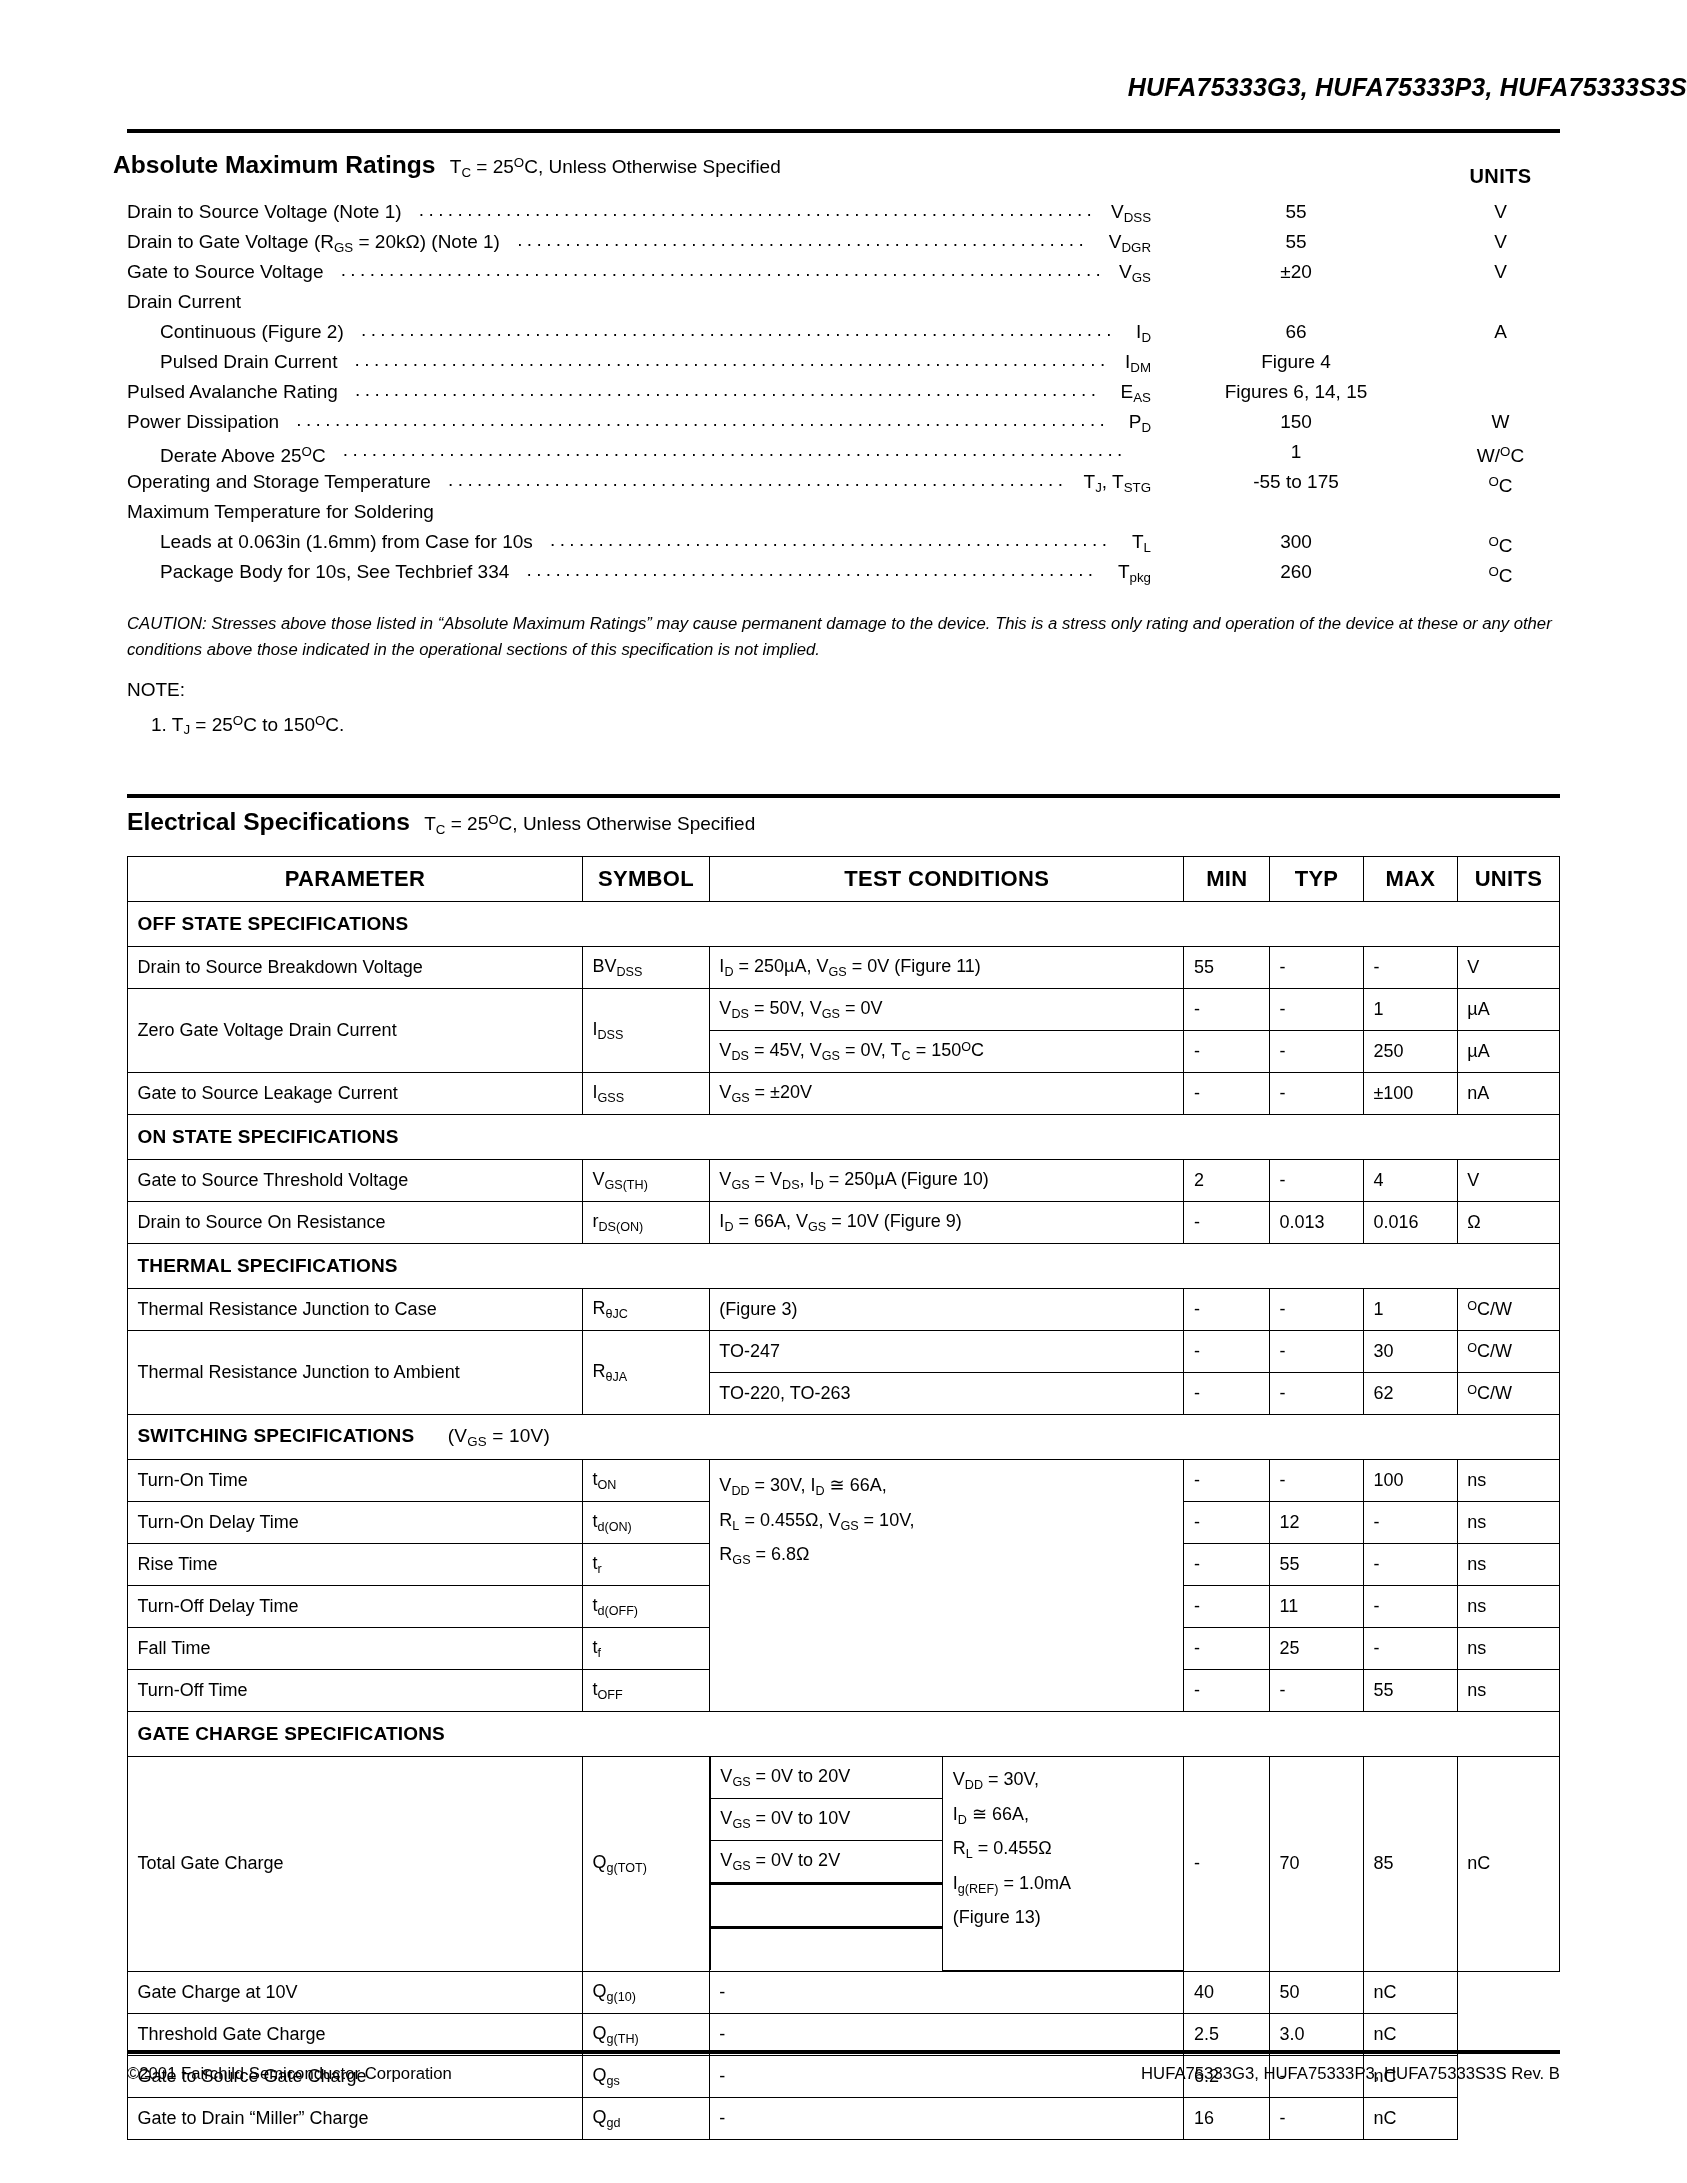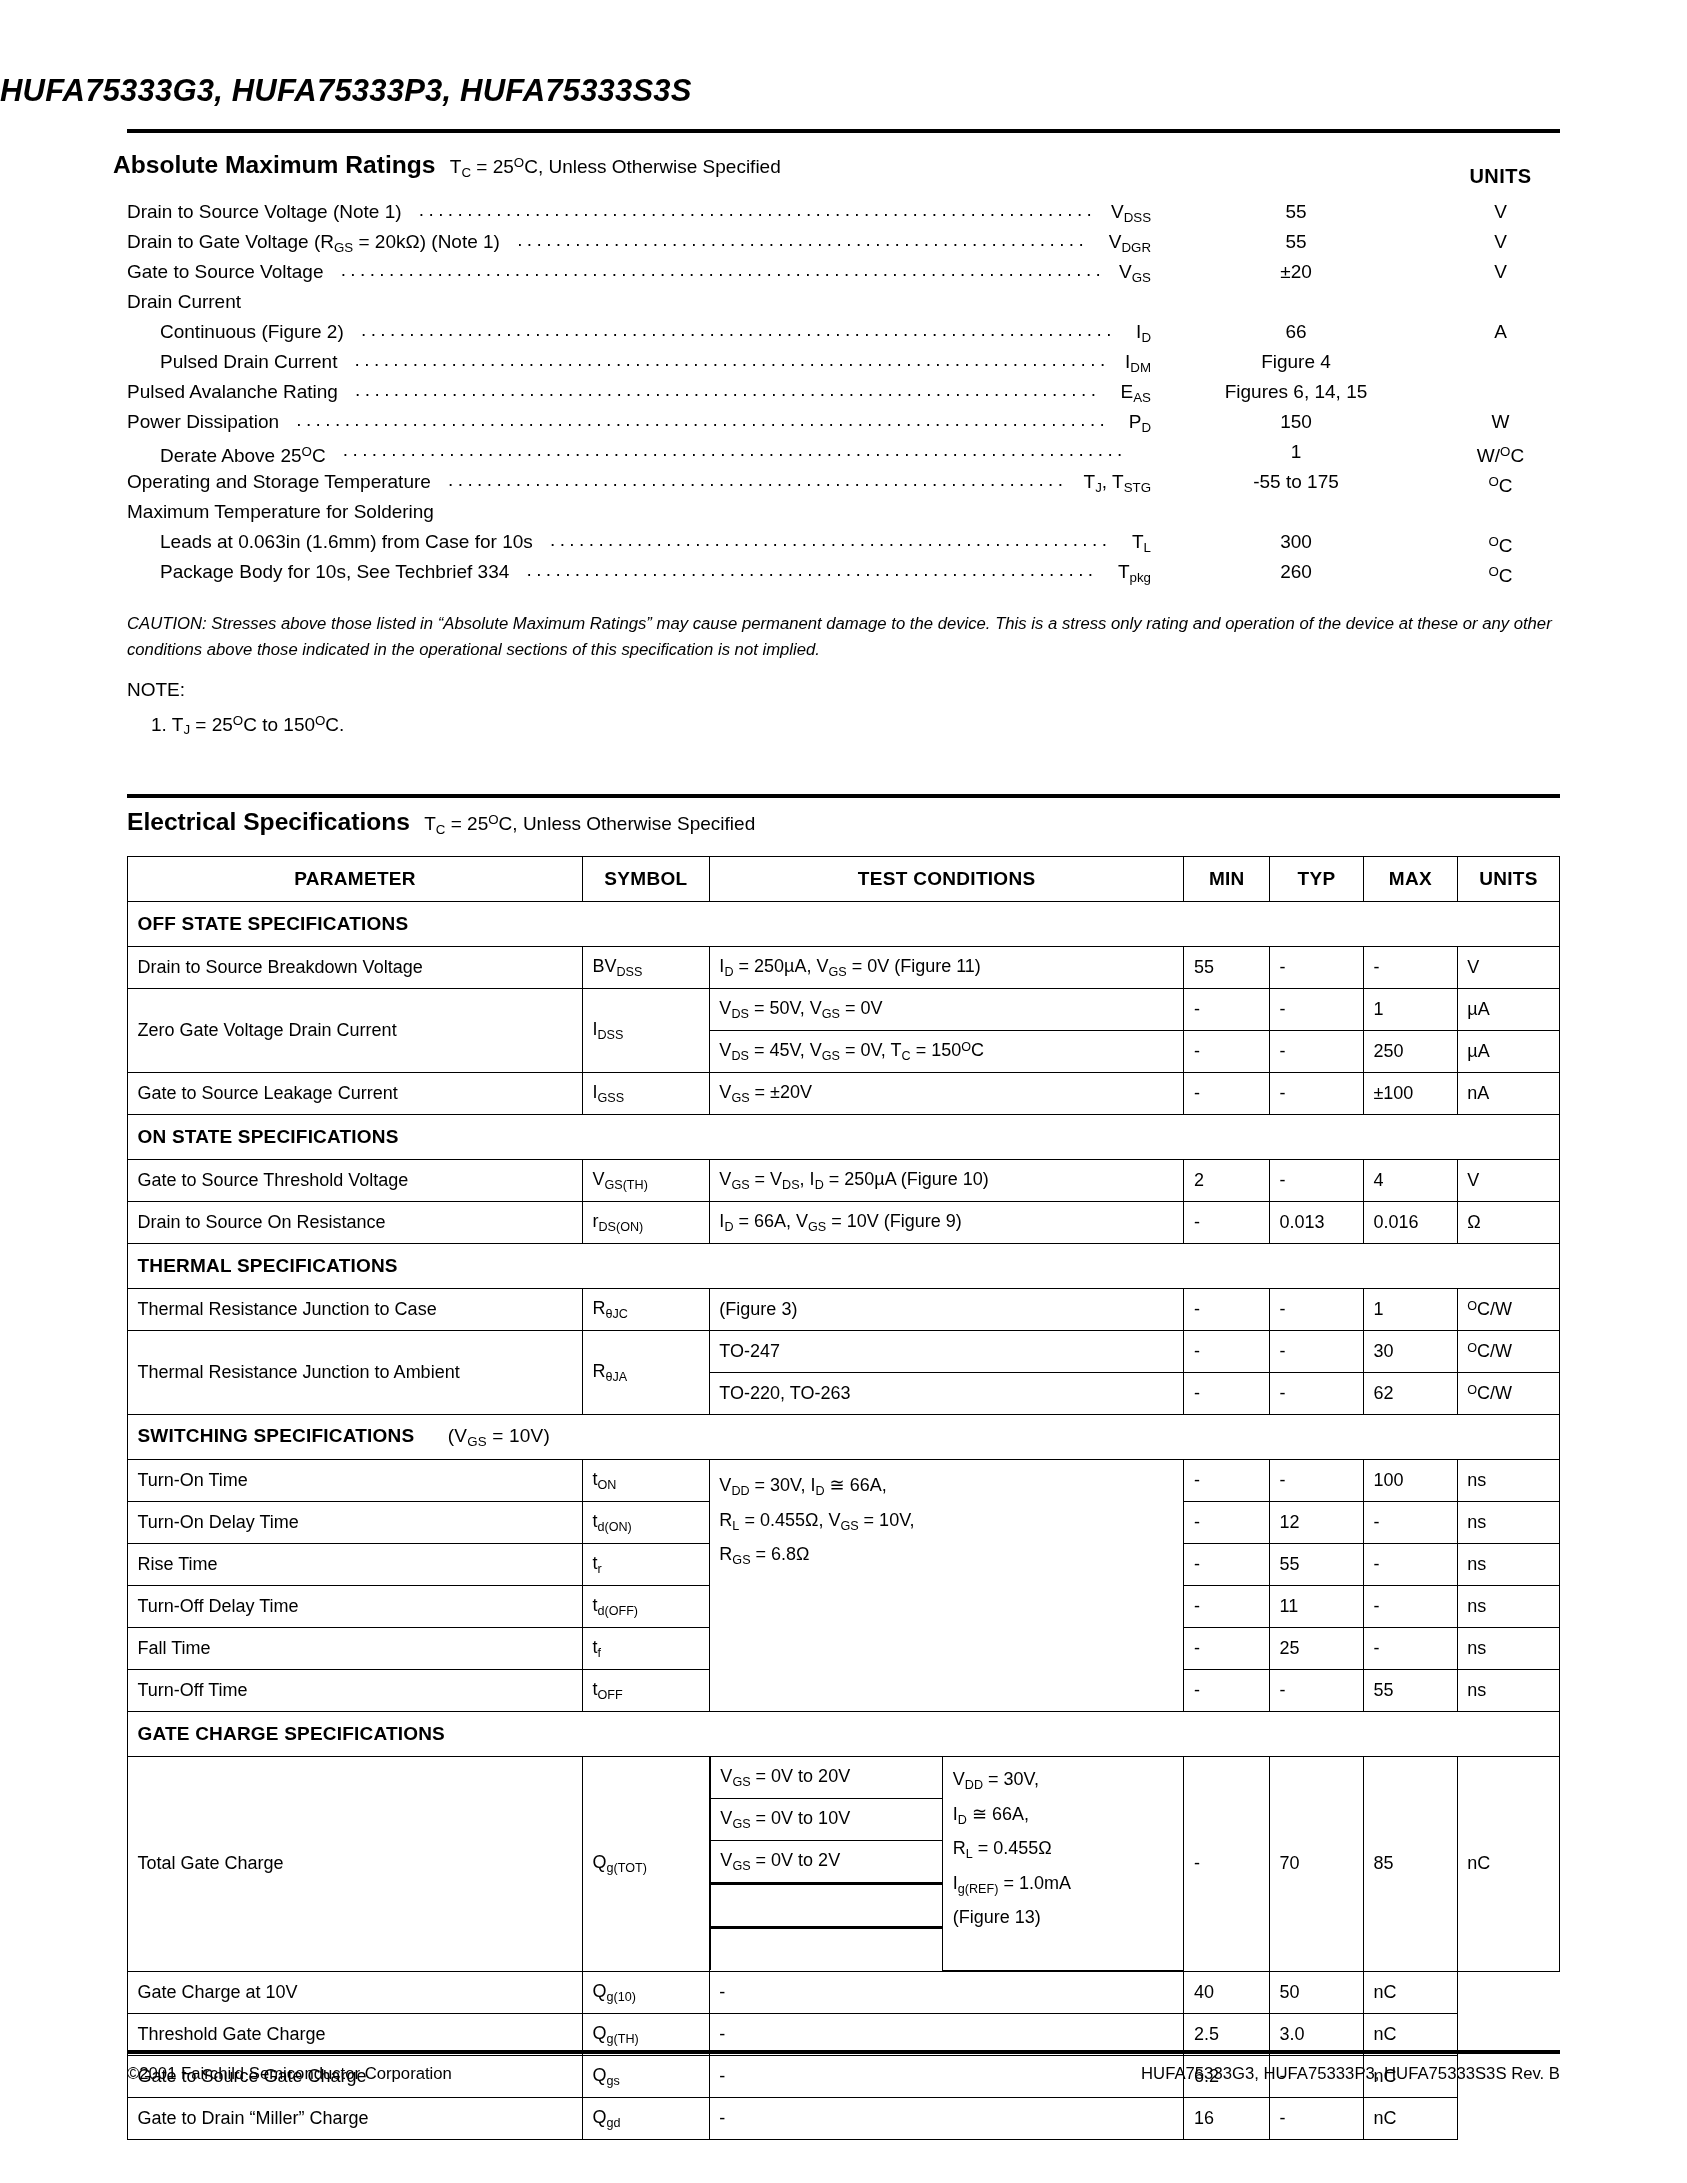--- a/index.html
+++ b/index.html
@@ -21,24 +21,24 @@
     width: 1687px;
     height: 2183px;
     padding: 0;
   }
 
   
   .doc-title {
     position: absolute;
     left: 0; right: 0;
     top: 73px;
-    text-align: left;
+    text-align: right;
     font-weight: bold;
     font-style: italic;
-    font-size: 31px;
+    font-size: 25px;
     letter-spacing: 0.2px;
   }
   .rule-top {
     position: absolute;
     left: 127px;
     right: 127px;
     top: 129px;
     height: 4px;
     background: #000;
   }
@@ -167,21 +167,21 @@
     border: 0.8px solid #000;
     padding: 0 9.5px;
     vertical-align: middle;
     font-weight: normal;
     text-align: left;
     height: 41px;
   }
   table.spec th {
     text-align: center;
     font-weight: bold;
-    font-size: 19px;
+    font-size: 22px;
     height: 44px;
     letter-spacing: 0.3px;
   }
   .c-param { width: 441px; }
   .c-sym   { width: 123px; text-align: center !important; }
   .c-cond  { width: 460px; }
   .c-min   { width: 83px; text-align: center !important; }
   .c-typ   { width: 91px; text-align: center !important; }
   .c-max   { width: 91px; text-align: center !important; }
   .c-units { width: 99px; text-align: center !important; }

